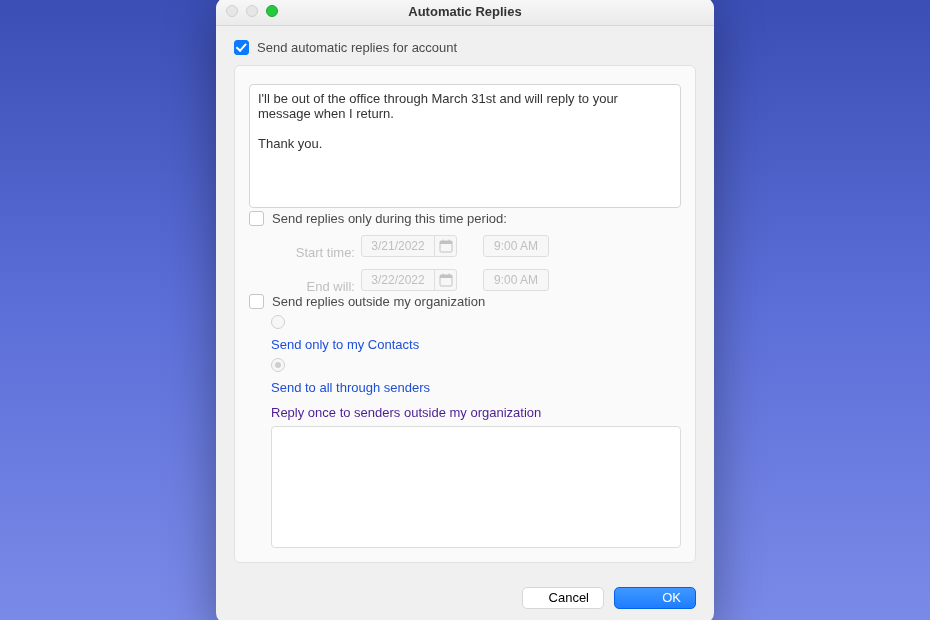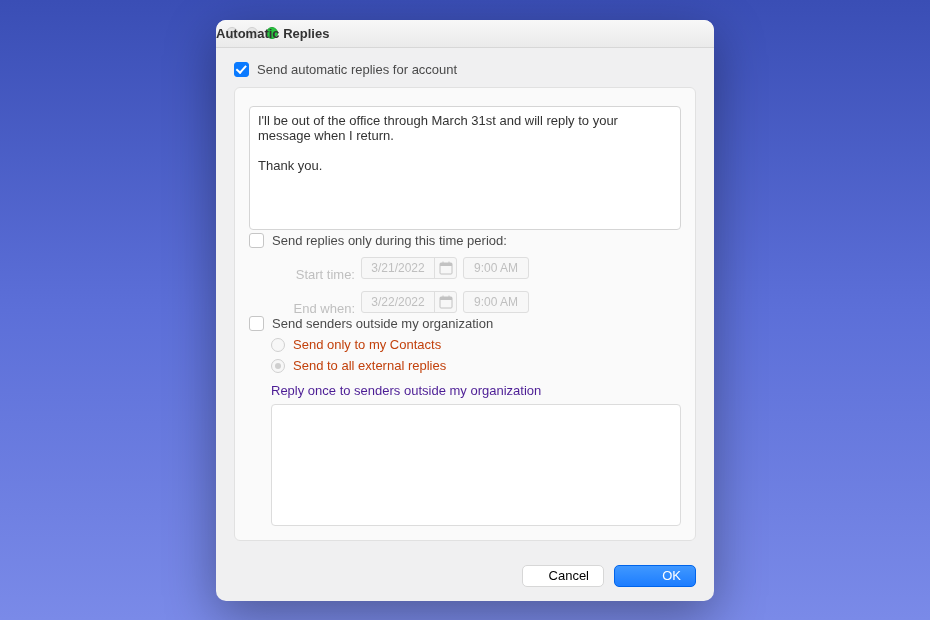--- a/index.html
+++ b/index.html
@@ -32,20 +32,21 @@
       padding: 0 10px;
     }
     .traffic-lights { display: flex; gap: 8px; align-items: center; }
     .tl { width: 12px; height: 12px; border-radius: 50%; }
     .tl.red { background: #e6e6e6; border: 0.5px solid #cfcfcf; }
     .tl.yellow { background: #e6e6e6; border: 0.5px solid #cfcfcf; }
     .tl.green { background: #28c840; border: 0.5px solid #20a534; }
     .title {
       position: absolute;
       left: 0; right: 0;
+      text-align: center;
       font-weight: 600;
       font-size: 13px;
       color: #333;
       pointer-events: none;
     }
     .body { padding: 14px 18px 12px 18px; }
     .row { display: flex; gap: 8px; }
     .chk {
       width: 15px; height: 15px;
       border: 1px solid #c6c6c6;
@@ -131,26 +132,27 @@
     }
     .time-field {
       border: 1px solid #dedede;
       background: #f7f7f7;
       border-radius: 3px;
       height: 22px;
       width: 66px;
       display: flex; align-items: center; justify-content: center;
       font-size: 12px;
       color: #bfbfbf;
-      margin-left: 0;
+      margin-left: 20px;
     }
     .radio-row {
-      display: flex; align-items: flex-end; gap: 8px;
+      display: flex; align-items: flex-start; gap: 8px;
       padding-left: 22px; margin-top: 6px;
-      color: #c2410c;
+      color: #1d4ed8;
+      flex-direction: column;
     }
     .radio {
       width: 14px; height: 14px; border-radius: 50%;
       border: 1px solid #d0d0d0; background: #f7f7f7;
       display: inline-flex; align-items: center; justify-content: center;
       flex-shrink: 0;
     }
     .radio.selected::after {
       content: ""; width: 6px; height: 6px; border-radius: 50%;
       background: #cfcfcf;
@@ -241,47 +243,47 @@
                 <rect x="1" y="2" width="12" height="3" fill="#c2c2c2"></rect>
                 <line x1="4" y1="0.5" x2="4" y2="3" stroke="#c2c2c2"></line>
                 <line x1="10" y1="0.5" x2="10" y2="3" stroke="#c2c2c2"></line>
               </svg>
           </span>
         </div>
         <div class="time-field">9:00 AM</div>
       </div>
 
       <div class="time-row">
-        <div class="time-label">End when:</div>
+        <div class="time-label">End will:</div>
         <div class="date-field">
           <input disabled="" value="3/22/2022" style="">
           <span class="cal">
             <svg width="14" height="14" viewBox="0 0 14 14">
                 <rect x="1" y="2" width="12" height="11" rx="1" fill="none" stroke="#c2c2c2"></rect>
                 <rect x="1" y="2" width="12" height="3" fill="#c2c2c2"></rect>
                 <line x1="4" y1="0.5" x2="4" y2="3" stroke="#c2c2c2"></line>
                 <line x1="10" y1="0.5" x2="10" y2="3" stroke="#c2c2c2"></line>
               </svg>
           </span>
         </div>
         <div class="time-field">9:00 AM</div>
       </div>
 
       <div class="subsection row">
         <span class="chk"></span>
-        <span class="label">Send senders outside my organization</span>
+        <span class="label">Send replies outside my organization</span>
       </div>
 
       <div class="radio-row">
         <span class="radio"></span>
         <span>Send only to my Contacts</span>
       </div>
       <div class="radio-row">
         <span class="radio selected"></span>
-        <span>Send to all external replies</span>
+        <span>Send to all through senders</span>
       </div>
 
       <div class="label ext-reply-label">Reply once to senders outside my organization</div>
       <textarea class="ext-reply" disabled="" style=""></textarea>
 
     </div>
   </div>
 
   <div class="footer">
     <button class="btn secondary">Cancel</button>

